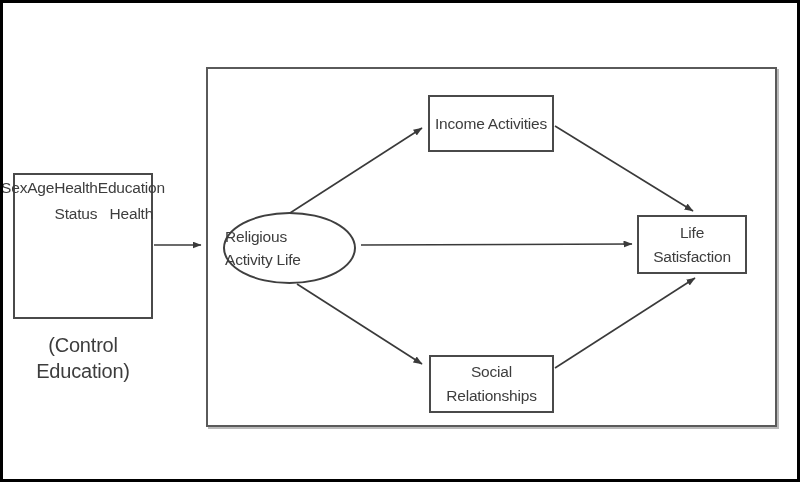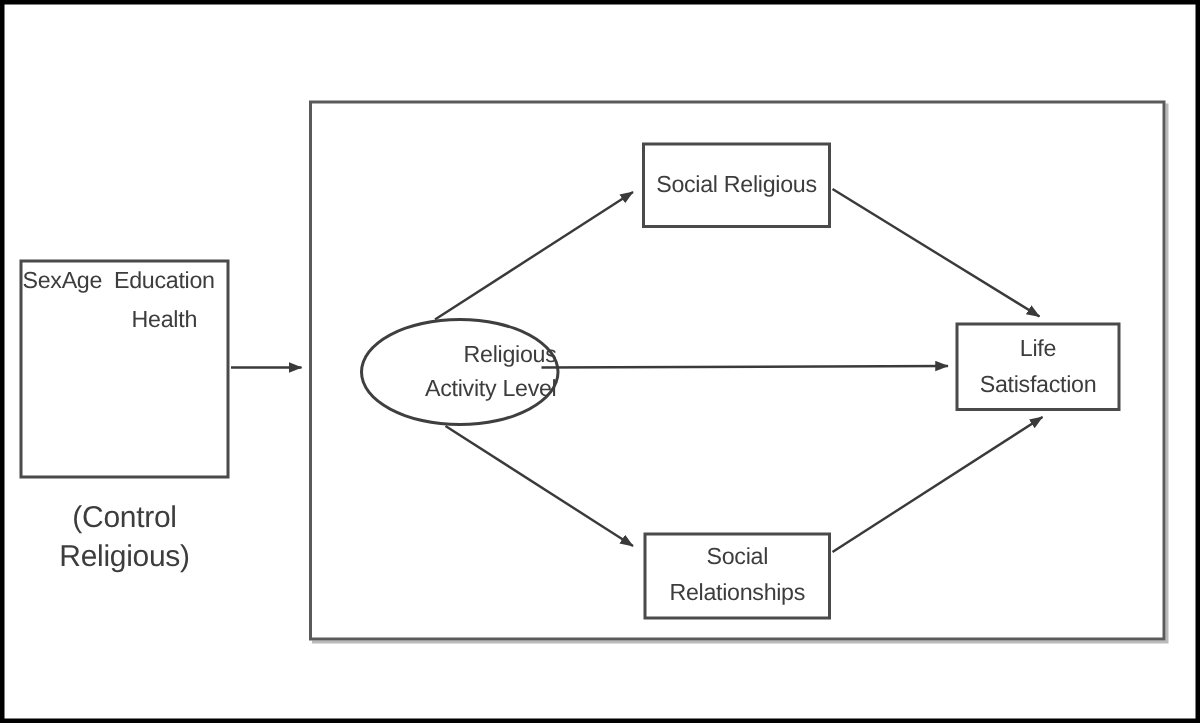--- a/index.html
+++ b/index.html
@@ -46,29 +46,29 @@
   .model-frame {
     position: absolute;
     left: 206px; top: 67px;
     width: 571px; height: 360px;
     border: 2px solid #5a5a5a;
     box-shadow: 2px 2px 0 rgba(130,130,130,0.55);
     background: #ffffff;
   }
   .ellipse-node {
     position: absolute;
-    left: 240px; top: 212px;
+    left: 223px; top: 212px;
     width: 133px; height: 72px;
     border: 2px solid #3f3f3f;
     border-radius: 50%;
     background: #ffffff;
     display: flex;
     flex-direction: column;
     justify-content: center;
-    text-align: right;
+    text-align: left;
     font-size: 15.5px;
     line-height: 23px;
   }
   .rect-node {
     position: absolute;
     border: 2px solid #4a4a4a;
     background: #ffffff;
     display: flex;
     flex-direction: column;
     justify-content: center;
@@ -90,35 +90,36 @@
 </head>
 <body>
 
 <div class="canvas">
 
   <div class="model-frame"></div>
 
   <div class="control-box">
     <div class="node-text">Sex</div>
     <div class="node-text">Age</div>
+    <div class="node-text">Health Status</div>
     <div class="node-text">Education Health</div>
   </div>
 
   <div class="control-caption">
     <div class="node-text">(Control</div>
-    <div class="node-text">Religious)</div>
+    <div class="node-text">Education)</div>
   </div>
 
   <div class="ellipse-node">
     <div class="node-text">Religious</div>
-    <div class="node-text">Activity Level</div>
+    <div class="node-text">Activity Life</div>
   </div>
 
   <div class="rect-node node-social-activities">
-    <div class="node-text">Social Religious</div>
+    <div class="node-text">Income Activities</div>
   </div>
 
   <div class="rect-node node-life-satisfaction">
     <div class="node-text">Life Satisfaction</div>
   </div>
 
   <div class="rect-node node-social-relationships">
     <div class="node-text">Social</div>
     <div class="node-text">Relationships</div>
   </div>

